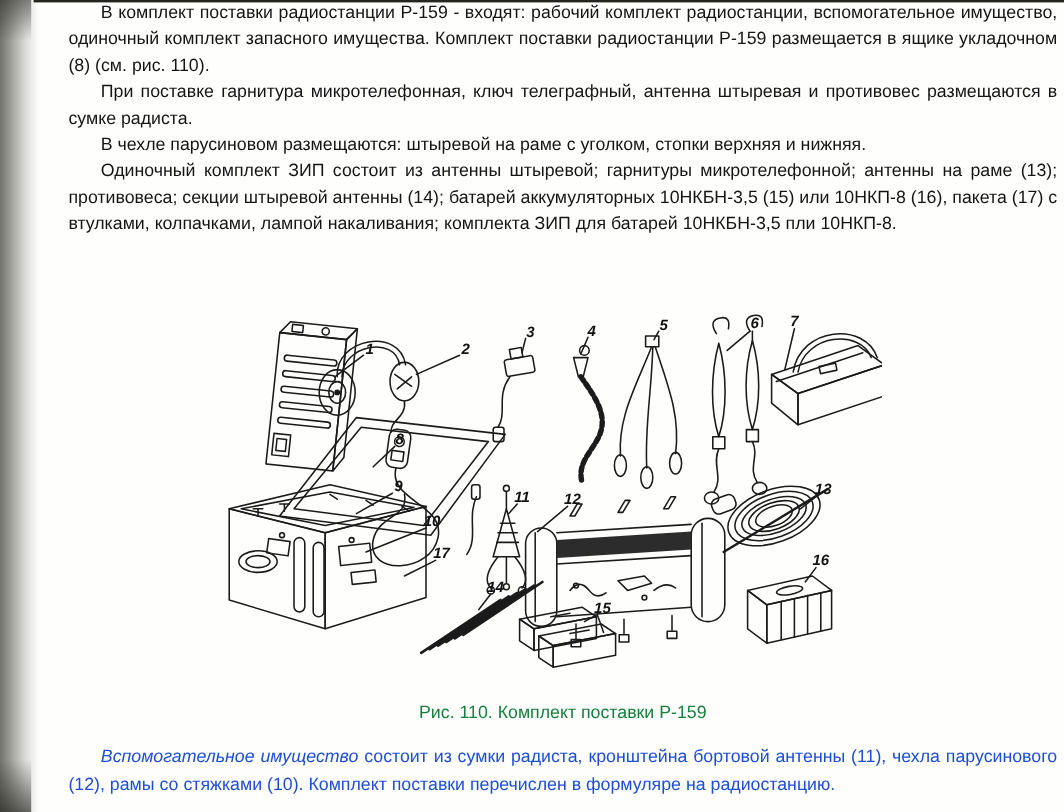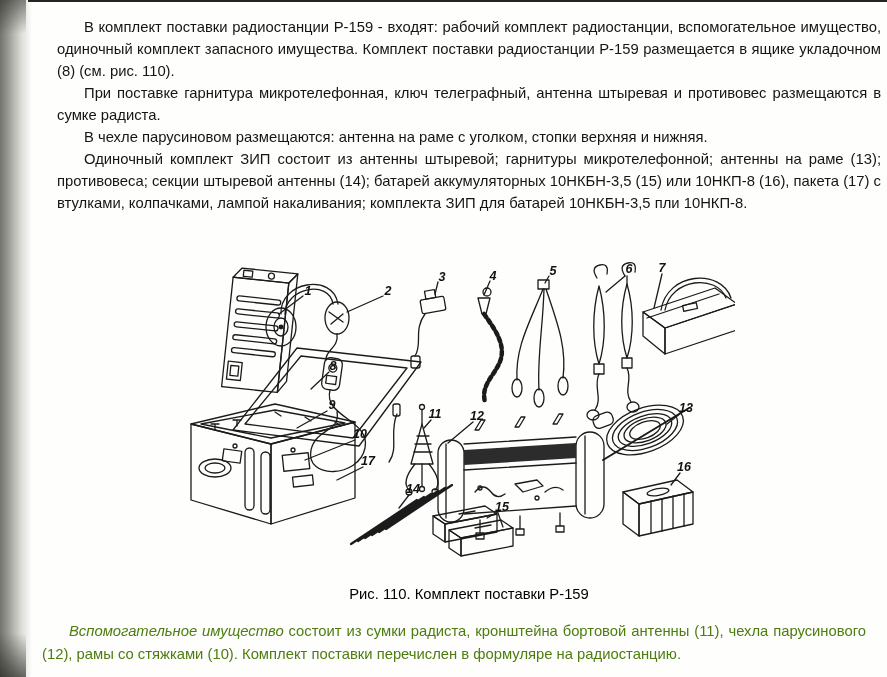--- a/index.html
+++ b/index.html
@@ -19,53 +19,53 @@
     content:"";position:absolute;left:0;top:0;width:26px;height:34px;
     background:linear-gradient(to bottom,rgba(40,40,36,.55),rgba(40,40,36,0));
   }
   .edge-shadow::after{
     content:"";position:absolute;left:0;bottom:0;width:26px;height:44px;
     background:linear-gradient(to top,rgba(30,30,26,.65),rgba(30,30,26,0));
   }
   .top-rule{position:absolute;left:28px;right:0;top:0;height:2px;background:#25251f;}
 
   .textblock{
-    position:absolute;left:57px;top:16px;width:824px;
+    position:absolute;left:57px;top:0;width:824px;
     color:#151515;font-size:14.8px;line-height:22px;
     text-align:justify;text-align-last:left;
   }
   .textblock p{margin:0;text-indent:27px;}
   em{font-style:italic;}
 
   .fig{position:absolute;left:175px;top:252px;width:560px;height:330px;}
   .fig svg{display:block;}
   .lbl{font-family:"Liberation Sans",sans-serif;font-size:12.5px;font-weight:700;fill:#121212;font-style:italic;}
 
   .caption{
     position:absolute;left:57px;top:586px;width:824px;
-    text-align:center;font-size:14.8px;color:#000000;
+    text-align:center;font-size:14.8px;color:#15803d;
   }
   .footer{
-    position:absolute;left:42px;top:620px;width:824px;
-    color:#4d7c0f;font-size:14.8px;line-height:23px;
+    position:absolute;left:57px;top:620px;width:824px;
+    color:#1d4ed8;font-size:14.8px;line-height:23px;
     text-align:justify;text-align-last:left;
   }
   .footer p{margin:0;text-indent:27px;}
 </style>
 </head>
 <body>
 
 <div class="page">
   <div class="edge-shadow"></div>
   <div class="top-rule"></div>
 
   <div class="textblock">
     <p>В комплект поставки радиостанции Р-159 - входят: рабочий комплект радиостанции, вспомогательное имущество, одиночный комплект запасного имущества. Комплект поставки радиостанции Р-159 размещается в ящике укладочном (8) (см. рис. 110).</p>
     <p>При поставке гарнитура микротелефонная, ключ телеграфный, антенна штыревая и противовес размещаются в сумке радиста.</p>
-    <p>В чехле парусиновом размещаются: антенна на раме с уголком, стопки верхняя и нижняя.</p>
+    <p>В чехле парусиновом размещаются: штыревой на раме с уголком, стопки верхняя и нижняя.</p>
     <p>Одиночный комплект ЗИП состоит из антенны штыревой; гарнитуры микротелефонной; антенны на раме (13); противовеса; секции штыревой антенны (14); батарей аккумуляторных 10НКБН-3,5 (15) или 10НКП-8 (16), пакета (17) с втулками, колпачками, лампой накаливания; комплекта ЗИП для батарей 10НКБН-3,5 пли 10НКП-8.</p>
   </div>
 
   <div class="fig">
     <svg width="560" height="330" viewBox="0 0 560 330" xmlns="http://www.w3.org/2000/svg">
       <g stroke="#1b1b1b" fill="none" stroke-width="1.3" stroke-linecap="round" stroke-linejoin="round">
 
         <g transform="rotate(6 82 85)">
           <rect x="52" y="28" width="56" height="110"></rect>
           <polygon points="52,28 60,18 116,18 108,28"></polygon>

